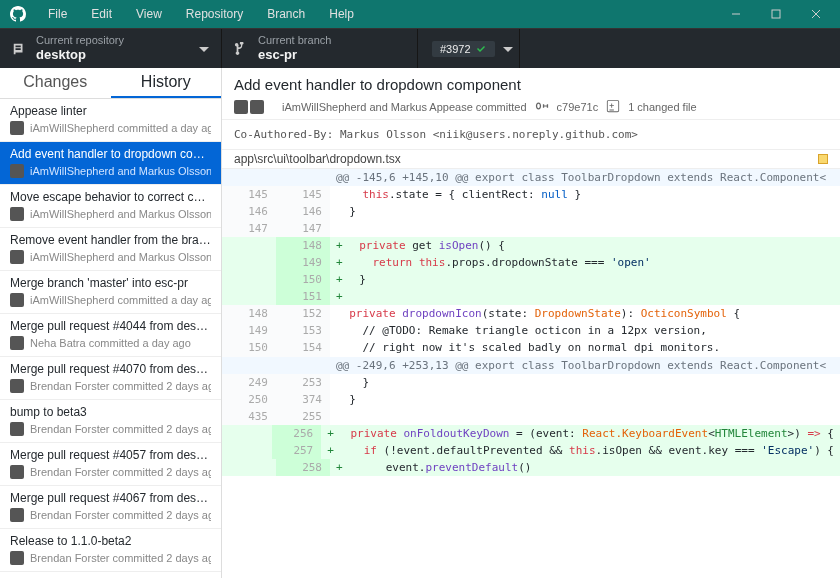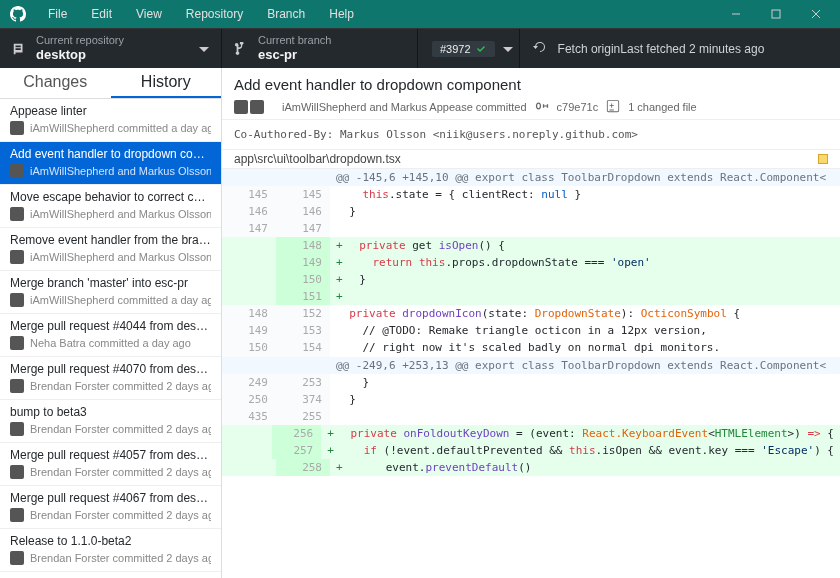--- a/index.html
+++ b/index.html
@@ -122,26 +122,20 @@
     <span class="pr-badge">
         <span>#3972</span>
         <svg width="12" height="12" viewBox="0 0 12 12">
           <path d="M5 9L2 6l1-1 2 2 4-4 1 1z"></path>
         </svg>
       </span>
     <span class="chev"><svg width="10" height="6" viewBox="0 0 10 6">
           <path d="M0 0l5 5 5-5z" fill="#ccc"></path>
         </svg></span>
   </div>
-  <div class="fetch">
-    <span class="icon"><svg width="16" height="16" viewBox="0 0 16 16" fill="#ccc">
-          <path d="M8 3a5 5 0 00-4.9 4H1l2.5 3L6 7H4.1A4 4 0 118 12v1a5 5 0 100-10z"></path>
-        </svg></span>
-    <span class="labels"><span class="big">Fetch origin</span><span class="small">Last fetched 2 minutes ago</span></span>
-  </div>
 </div>
 
 <div class="main">
   <div class="sidebar">
     <div class="tabs">
       <div class="tab">Changes</div>
       <div class="tab active">History</div>
     </div>
     <div class="commit-list" id="commit-list">
         <div class="commit">

